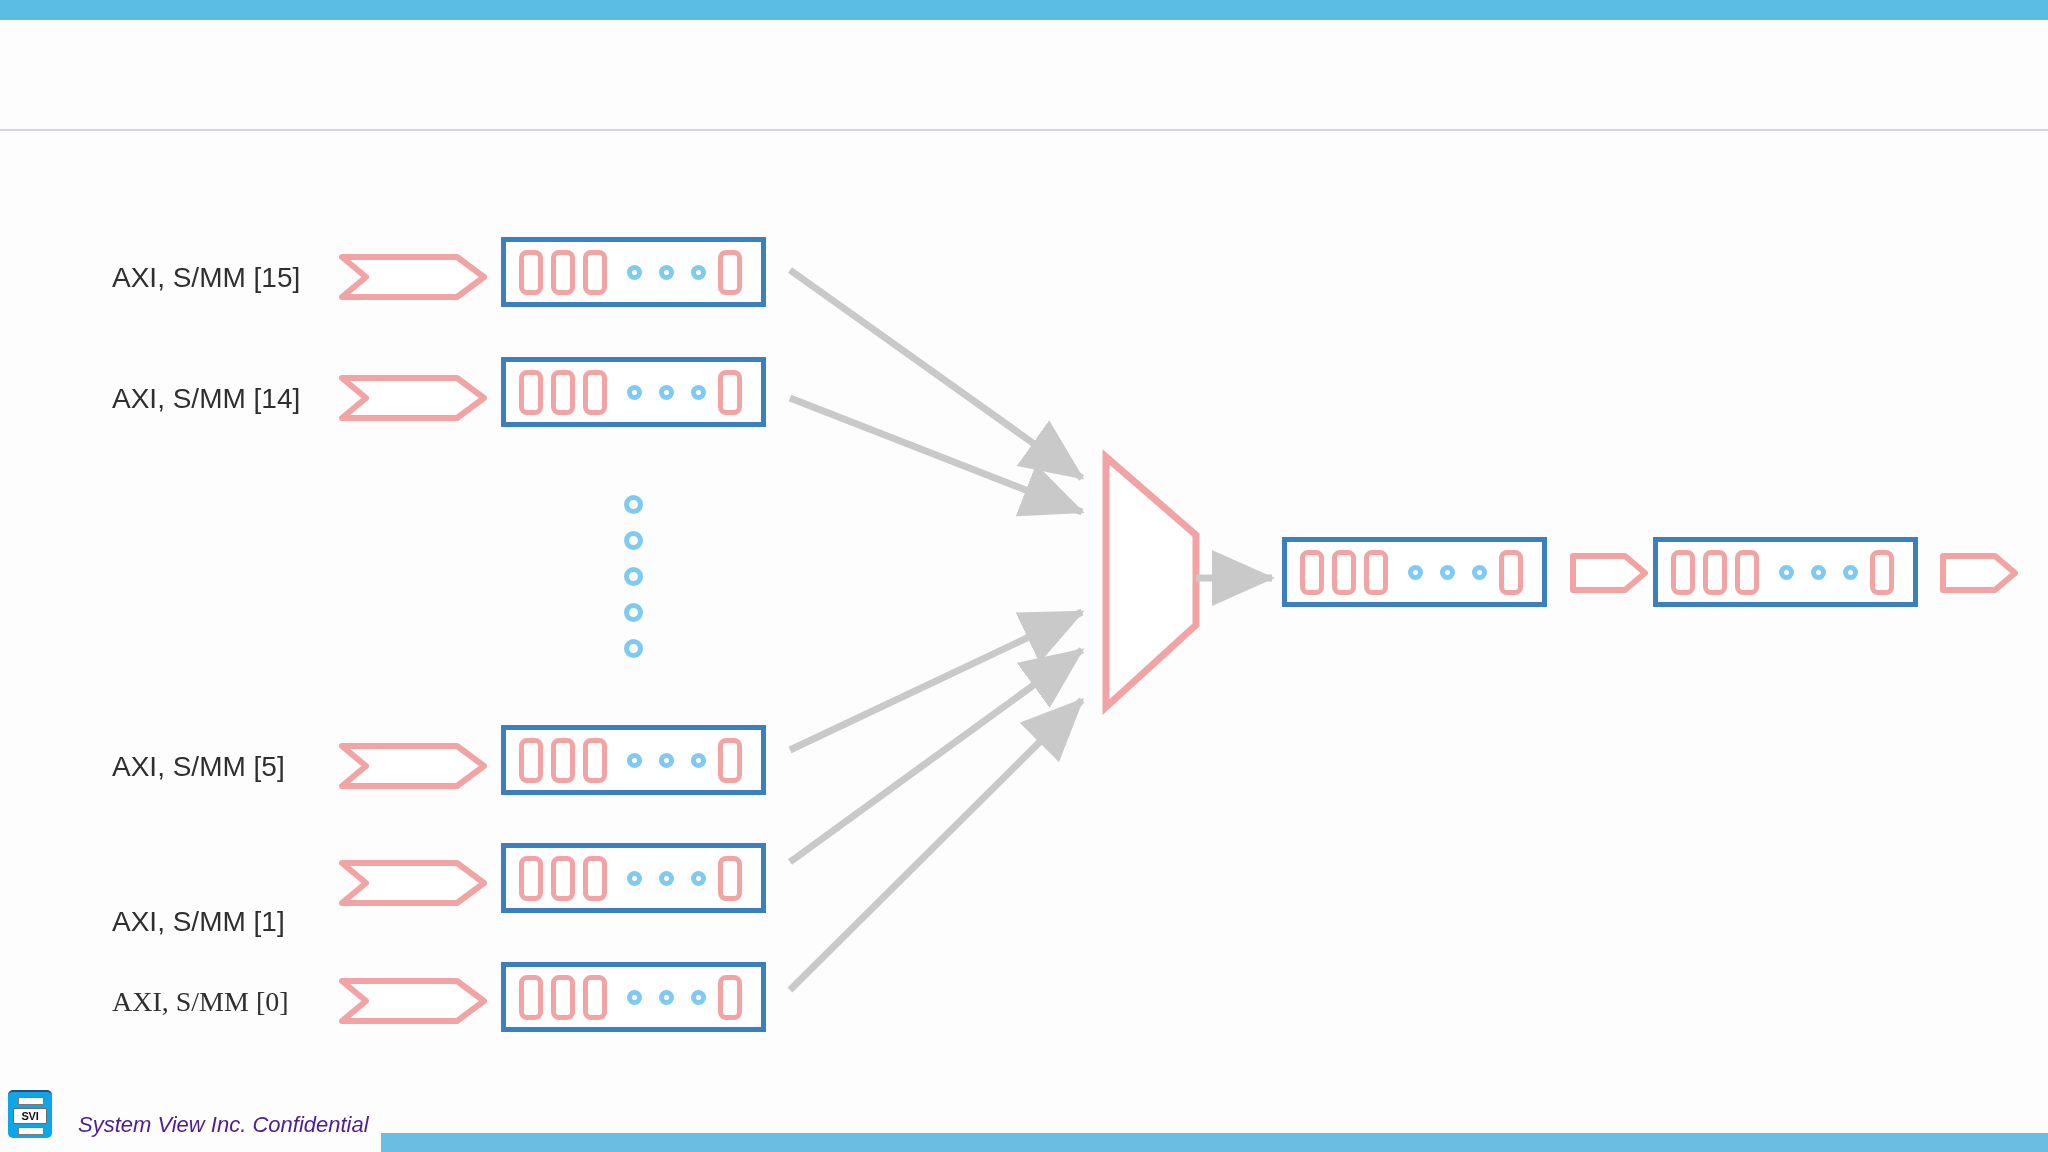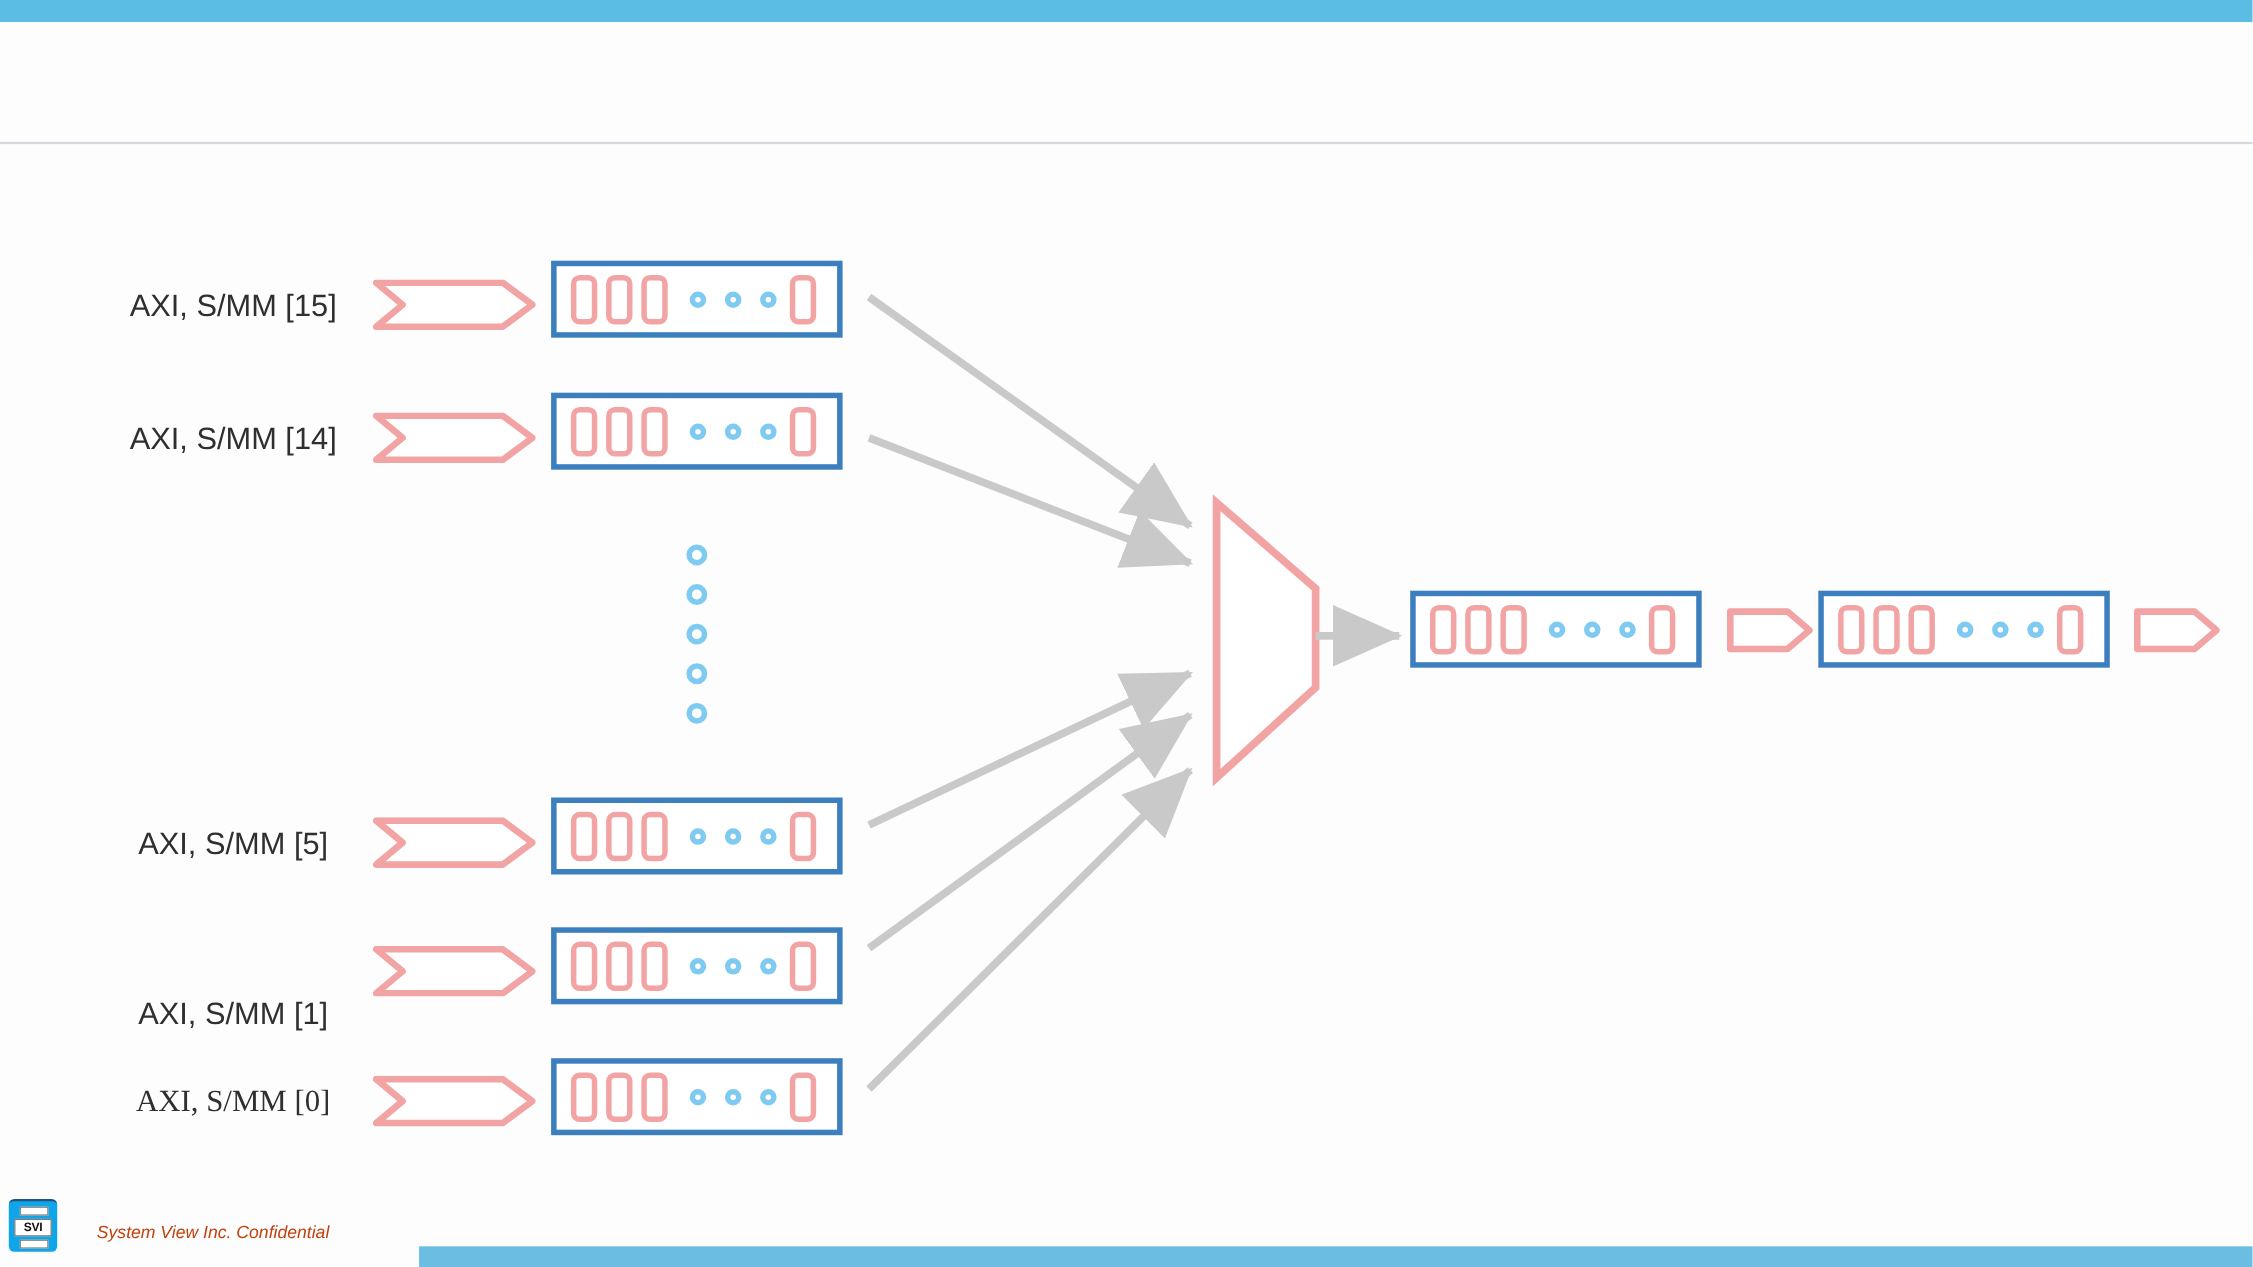--- a/index.html
+++ b/index.html
@@ -52,21 +52,21 @@
     padding: 0 14px;
     line-height: 1.05;
   }
 
   
   .chan-label {
     position: absolute;
     font-size: 28px;
     color: #2F2F2F;
     white-space: nowrap;
-    text-align: center;
+    text-align: left;
   }
 
   
   .chev {
     position: absolute;
     width: 148px;
     height: 46px;
   }
   .chev svg { display:block; width:100%; height:100%; }
 
@@ -175,25 +175,24 @@
     font-size: 11px;
     font-weight: bold;
     color: #111111;
     text-align: center;
     line-height: 14px;
     letter-spacing: -0.3px;
   }
   .footer-text {
     position: absolute;
     left: 78px; top: 1112px;
-    font-size: 16px;
+    font-size: 22px;
     font-style: italic;
-    color: #c2410c;
+    color: #4c1d95;
     white-space: nowrap;
-    margin-left: 10px;
   }
 </style>
 </head>
 <body>
 
 <div id="slide">
 
   <div class="top-bar"></div>
 
   <div class="title-rule"></div>

